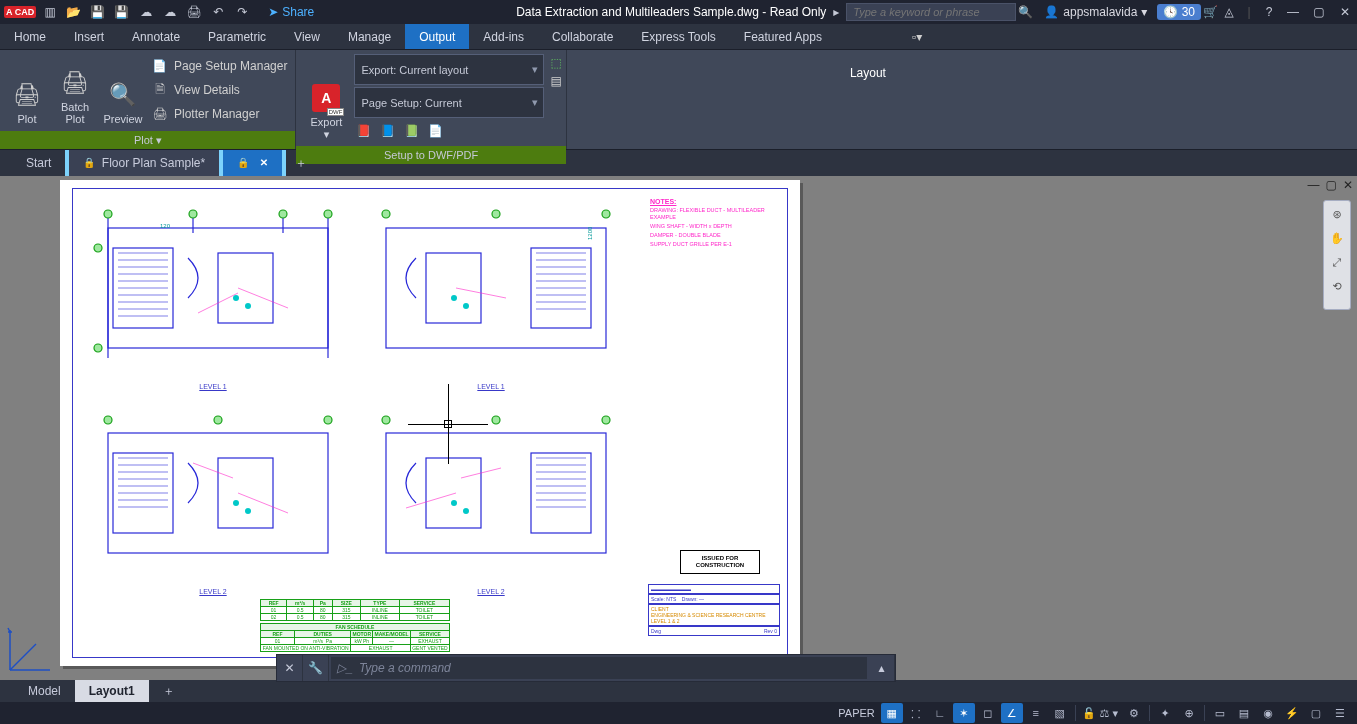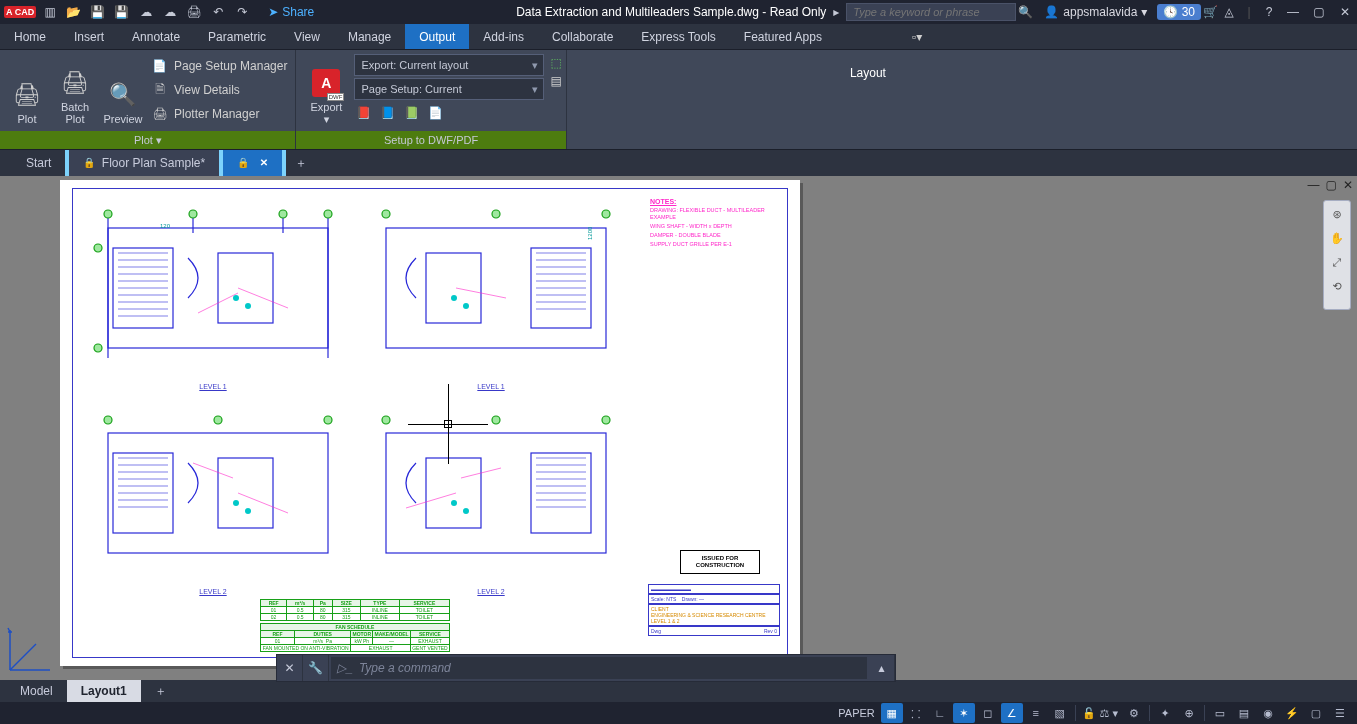--- a/index.html
+++ b/index.html
@@ -28,21 +28,21 @@
 .ribbon { height: 100px; background: #404859; display: flex; border-bottom: 1px solid #1b1f2a; }
 .panel { display: flex; flex-direction: column; border-right: 1px solid #2d3340; }
 .panel-body { flex: 1; display: flex; align-items: stretch; padding: 4px; gap: 2px; }
 .panel-title { height: 18px; font-size: 11px; text-align: center; color: #c5c9d6; background: #4d7c0f; line-height: 18px; }
 .big-btn { width: 46px; display: flex; flex-direction: column; align-items: center; justify-content: flex-end; gap: 2px; padding: 2px; cursor: pointer; }
 .big-btn .glyph { width: 32px; height: 32px; display:flex; align-items:center; justify-content:center; font-size:22px; }
 .big-btn .lbl { font-size: 11px; text-align: center; color: #d0d4e0; line-height: 12px; }
 .small-row { display: flex; align-items: center; gap: 6px; padding: 1px 4px; cursor: pointer; white-space: nowrap; height: 24px; }
 .small-row .glyph { width:16px; height:16px; display:flex; align-items:center; justify-content:center; }
 .stack { display: flex; flex-direction: column; justify-content: flex-start; }
-.combo { background: #2d3340; border: 1px solid #555f78; height: 22px; width: 190px; display: flex; align-items: center; padding: 0 6px; justify-content: space-between; font-size: 11px; color:#c5c9d6; }
+.combo { background: #2d3340; border: 1px solid #555f78; height: 31px; width: 190px; display: flex; align-items: center; padding: 0 6px; justify-content: space-between; font-size: 11px; color:#c5c9d6; }
 .combo .arrow { color:#9099ae; }
 .icon-row { display:flex; gap:6px; padding:2px 0;}
 .icon-row .ic { width:18px; height:18px; display:flex; align-items:center; justify-content:center; font-size:12px; cursor:pointer; }
 
 
 .filetabs { height: 26px; background: #2d3340; display: flex; align-items: stretch; padding-left: 12px; gap: 0; }
 .ftab { padding: 0 14px; line-height: 26px; display:flex; align-items:center; gap:6px; color:#c7cbdb; background:#3a4154; border-right:4px solid #7dd3fc; cursor:pointer; position:relative; }
 .ftab.start { background:transparent; }
 .ftab.active { background:#1e70c4; color:#fff; font-weight:600; }
 .ftab .close { margin-left:4px; font-size:10px; }
@@ -82,21 +82,21 @@
 .crosshair { position:absolute; left:448px; top:248px; pointer-events:none; }
 .crosshair .h { position:absolute; width:80px; height:1px; background:#000; left:-40px; top:0; }
 .crosshair .v { position:absolute; height:80px; width:1px; background:#000; top:-40px; left:0; }
 .crosshair .box { position:absolute; width:8px; height:8px; border:1px solid #000; left:-4px; top:-4px; }
 
 .floatbar { position:absolute; left:276px; bottom:-2px; height:28px; background:#3a4154; display:flex; align-items:center; border:1px solid #262b38; z-index:6; width:620px; }
 .floatbar .btn { width:26px; height:26px; display:flex; align-items:center; justify-content:center; color:#c7cbdb; border-right:1px solid #2d3340; }
 .floatbar .cmd { flex:1; background:#2d3340; height:22px; margin:0 2px; display:flex; align-items:center; padding:0 6px; gap:6px; color:#7d8499; font-family:Consolas,monospace; font-style:italic; font-size:12px; }
 
 
-.layout-tabs { position:absolute; bottom:22px; left:0; right:0; height:22px; background:#2d3340; display:flex; align-items:stretch; padding-left:6px; }
+.layout-tabs { position:absolute; bottom:22px; left:0; right:0; height:22px; background:#2d3340; display:flex; align-items:stretch; padding-left:14px; }
 .ltab { padding:0 14px; line-height:22px; color:#c7cbdb; cursor:pointer; }
 .ltab.active { background:#d8dbe4; color:#20242f; font-weight:600; }
 .ltab.add { width:28px; text-align:center; }
 
 
 .status { position:absolute; bottom:0; left:0; right:0; height:22px; background:#1f2330; display:flex; align-items:center; justify-content:flex-end; padding:0 6px; gap:2px; }
 .status .sbtn { min-width:22px; height:20px; display:flex; align-items:center; justify-content:center; color:#b7bdd0; font-size:11px; cursor:pointer; padding:0 3px; }
 .status .sbtn.on { background:#1e70c4; color:#fff; border-radius:2px; }
 .status .paper-lbl { font-size:11px; color:#c7cbdb; margin-right:4px; }
 .status .sep { width:1px; height:16px; background:#3a4154; margin:0 2px; }

